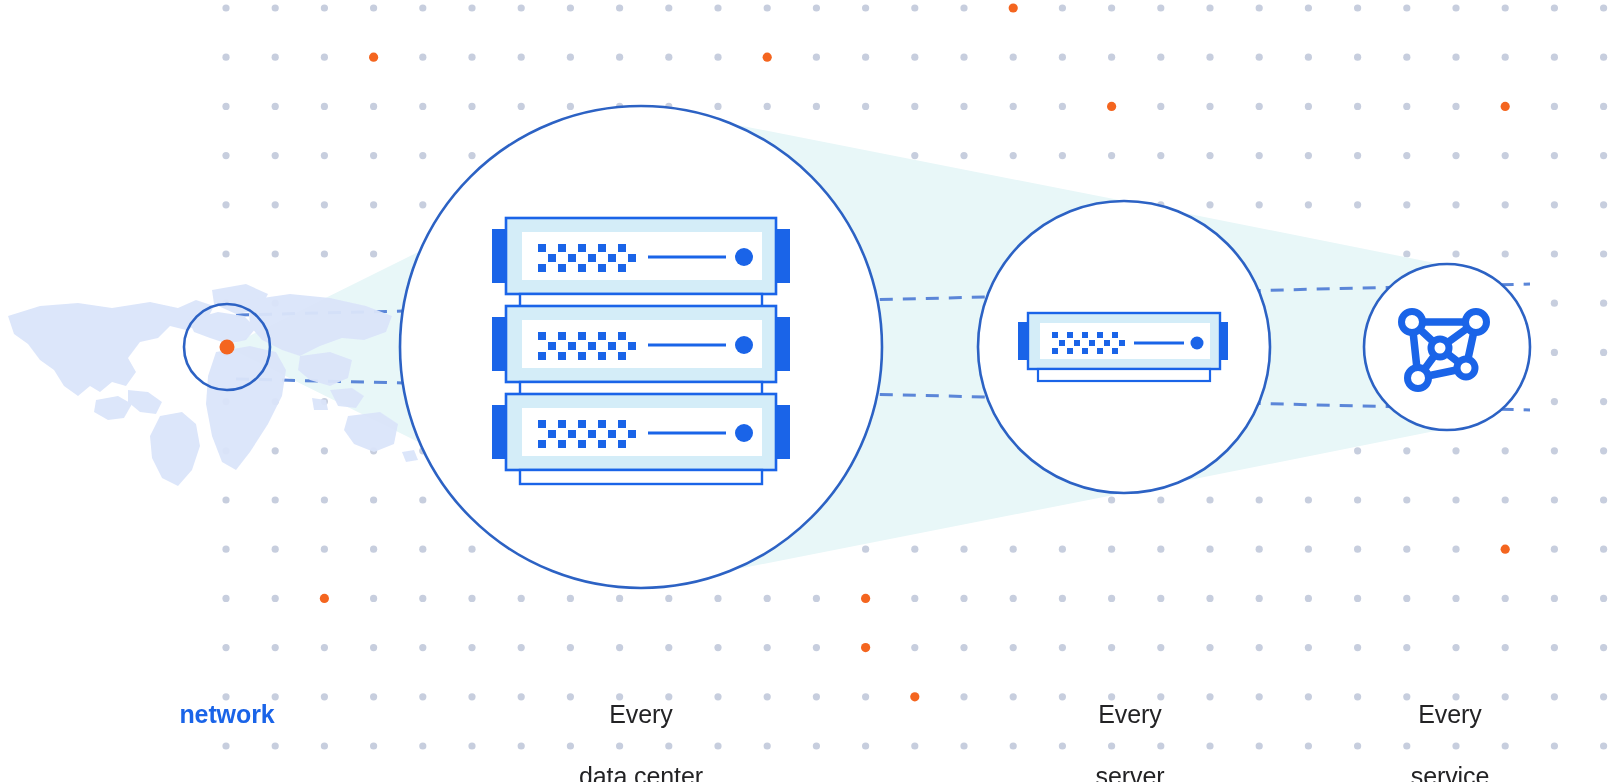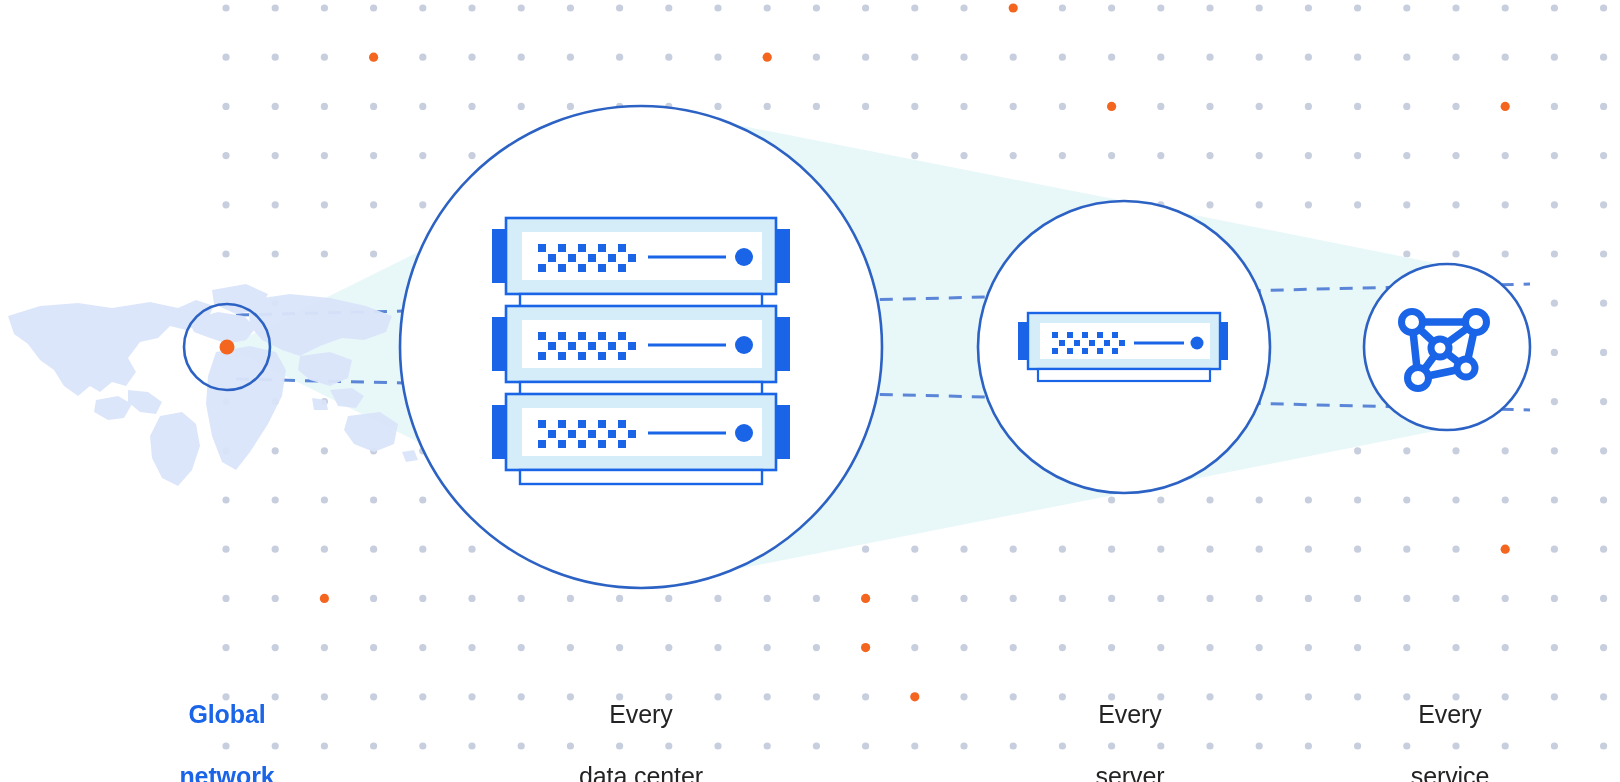--- a/index.html
+++ b/index.html
@@ -716,21 +716,20 @@
       <circle cx="1412" cy="322" r="10.5" fill="#ffffff" stroke="#1a64e8" stroke-width="7"></circle>
       <circle cx="1476" cy="322" r="10.5" fill="#ffffff" stroke="#1a64e8" stroke-width="7"></circle>
       <circle cx="1440" cy="348" r="9" fill="#ffffff" stroke="#1a64e8" stroke-width="7"></circle>
       <circle cx="1418" cy="378" r="10.5" fill="#ffffff" stroke="#1a64e8" stroke-width="7"></circle>
       <circle cx="1466" cy="368" r="9" fill="#ffffff" stroke="#1a64e8" stroke-width="7"></circle>
     </g>
 
   </svg>
 
   <div class="label accent" style="left:127px; top:668px; width:200px;">
-    <span class="label-line">Global</span>
     <span class="label-line">network</span>
   </div>
 
   <div class="label" style="left:511px; top:668px; width:260px;">
     <span class="label-line">Every</span>
     <span class="label-line">data center</span>
   </div>
 
   <div class="label" style="left:1020px; top:668px; width:220px;">
     <span class="label-line">Every</span>

